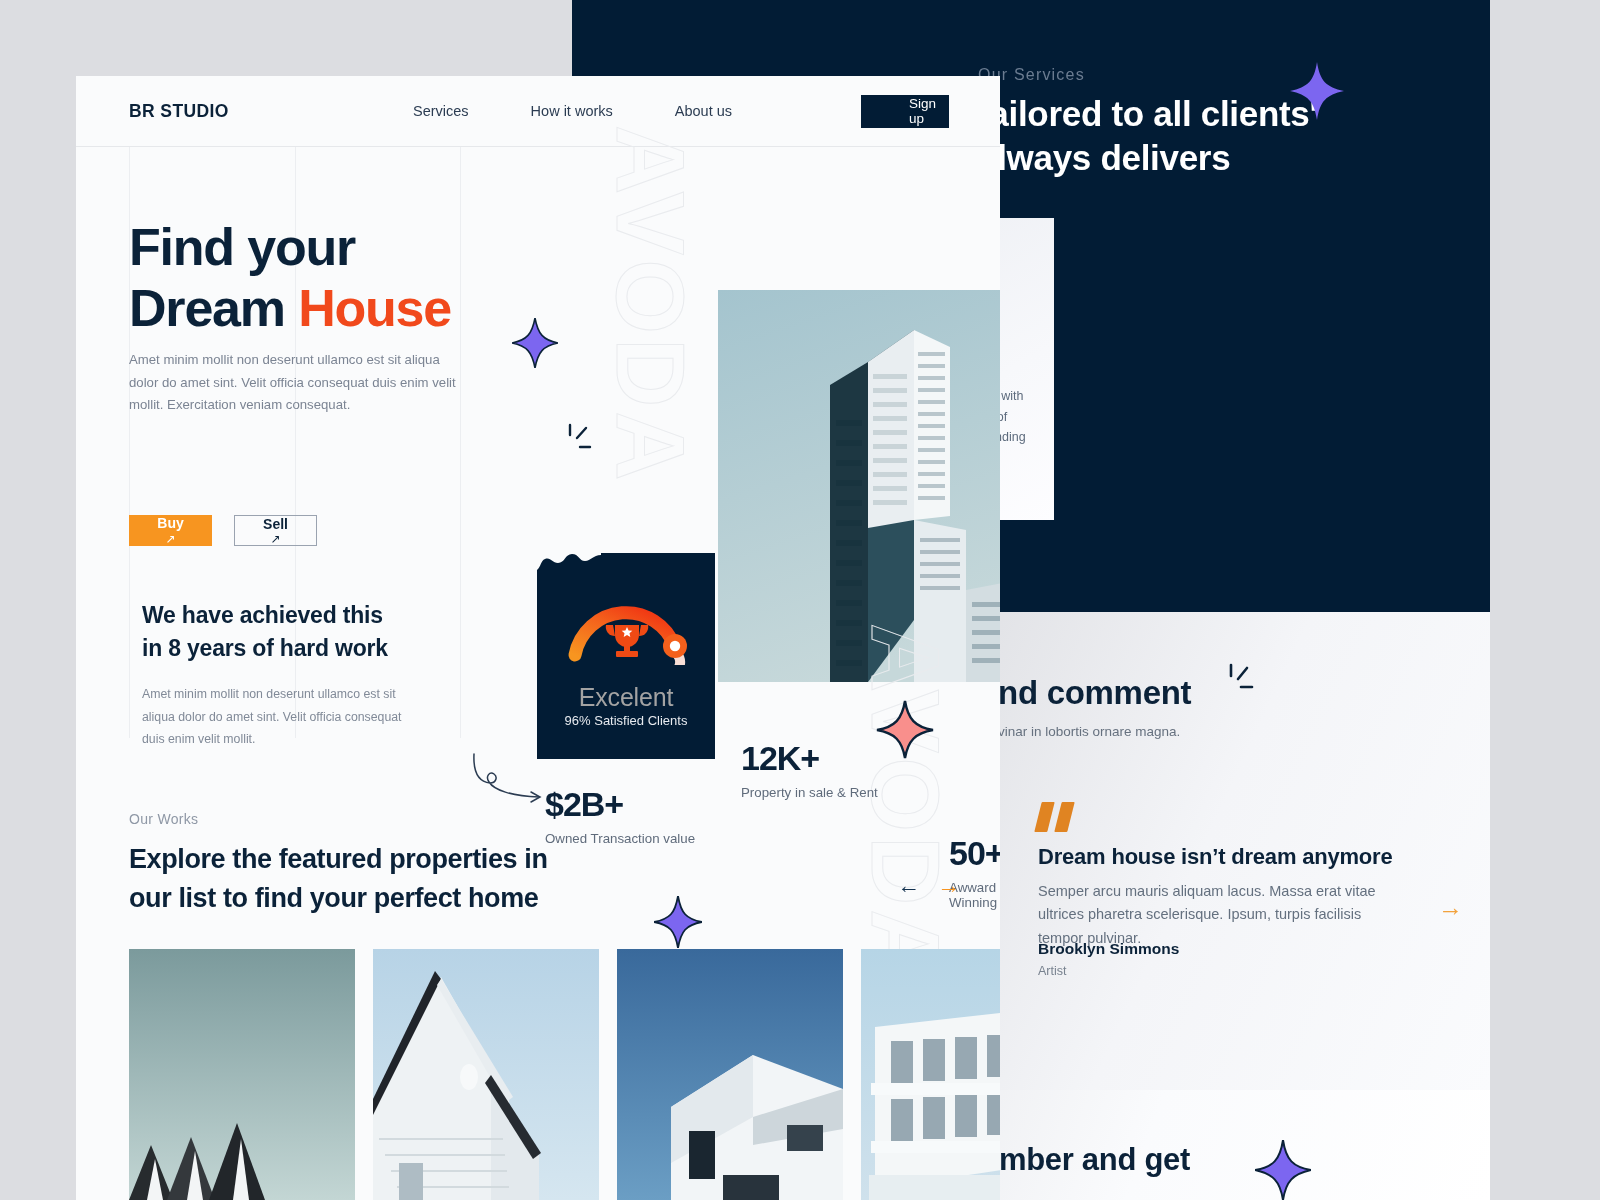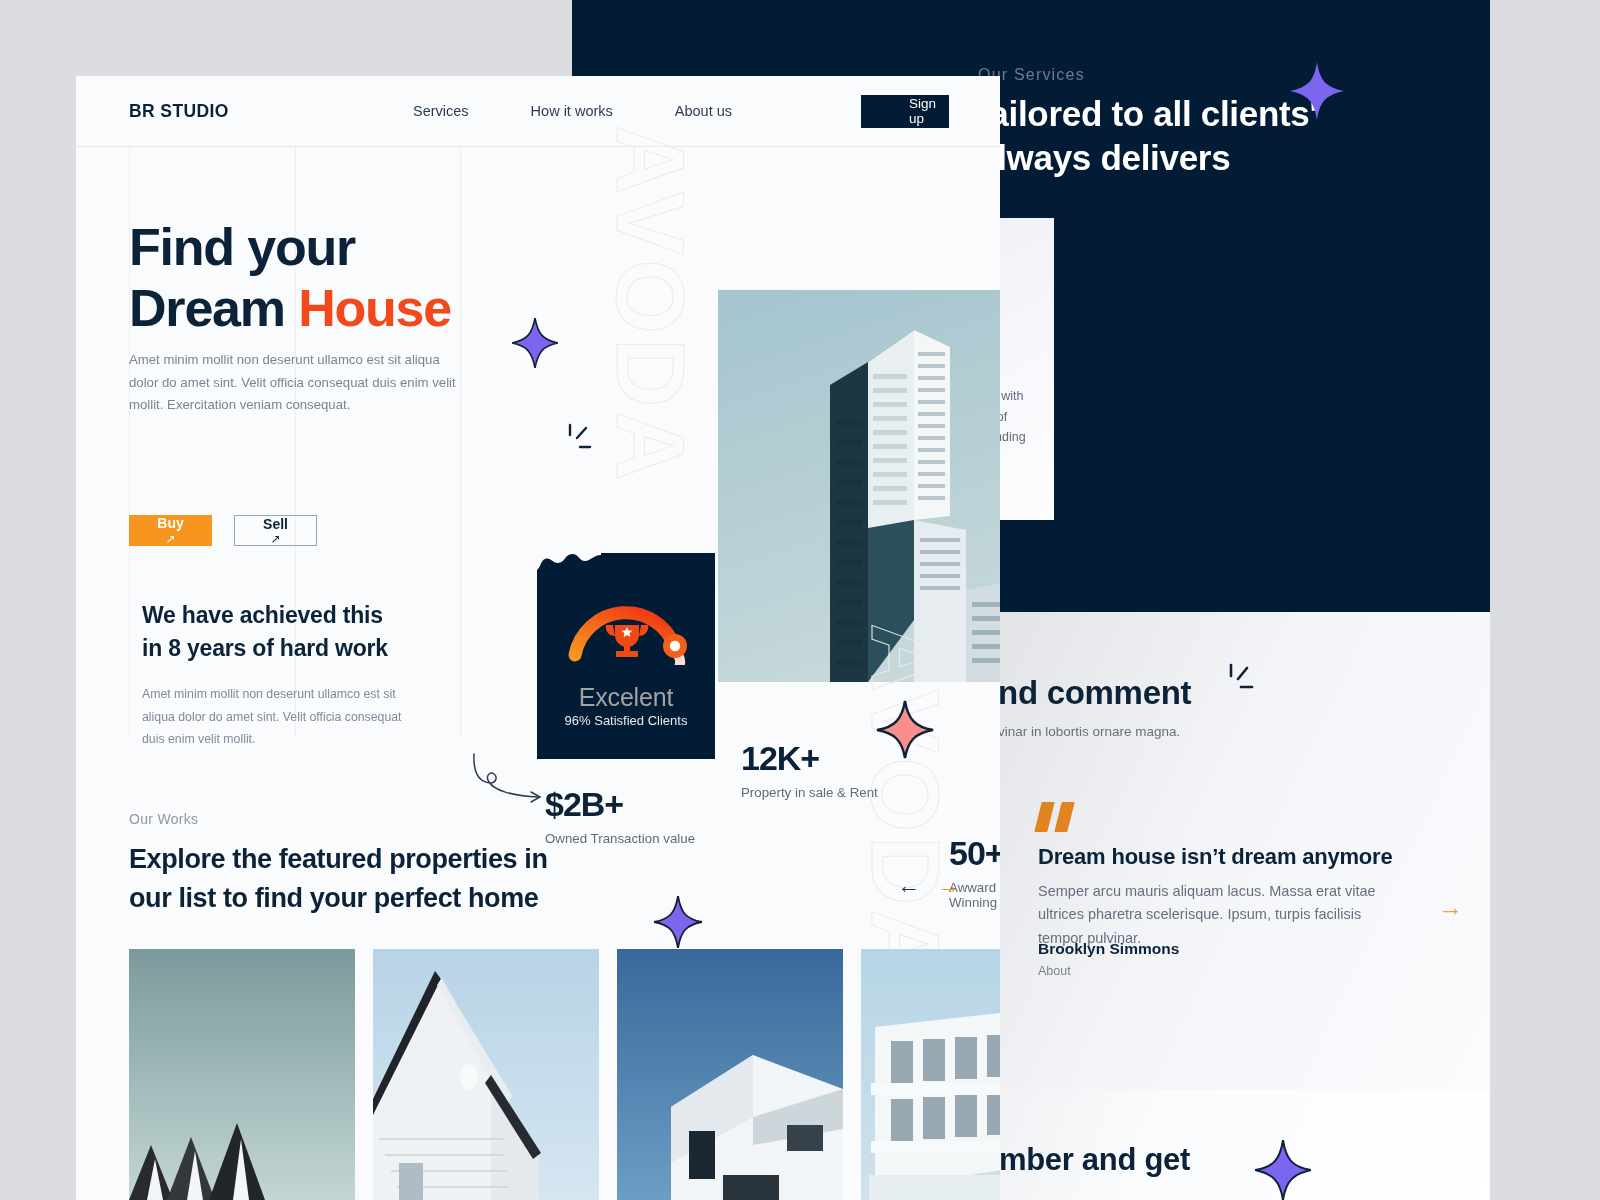--- a/index.html
+++ b/index.html
@@ -242,21 +242,21 @@
     <div class="testi-sub">pulvinar in lobortis ornare magna.</div>
 
     <div class="quote-mark">
         <i></i>
         <i></i>
       </div>
 
     <div class="testi-head">Dream house isn’t dream anymore</div>
     <div class="testi-body">Semper arcu mauris aliquam lacus. Massa erat vitae ultrices pharetra scelerisque. Ipsum, turpis facilisis tempor pulvinar.</div>
     <div class="testi-name">Brooklyn Simmons</div>
-    <div class="testi-role">About</div>
+    <div class="testi-role">Artist</div>
     <div class="testi-arrow">→</div>
   </section>
 
   <div class="decor-ticks">
     <svg class="svgfull" viewBox="0 0 50 46" stroke="#0b2239" stroke-width="2.6" stroke-linecap="round">
       <path d="M9 3 L9 14"></path>
         <path d="M25 6 L16 17"></path>
         <path d="M30 25 L19 25"></path>
     </svg>
   </div>

